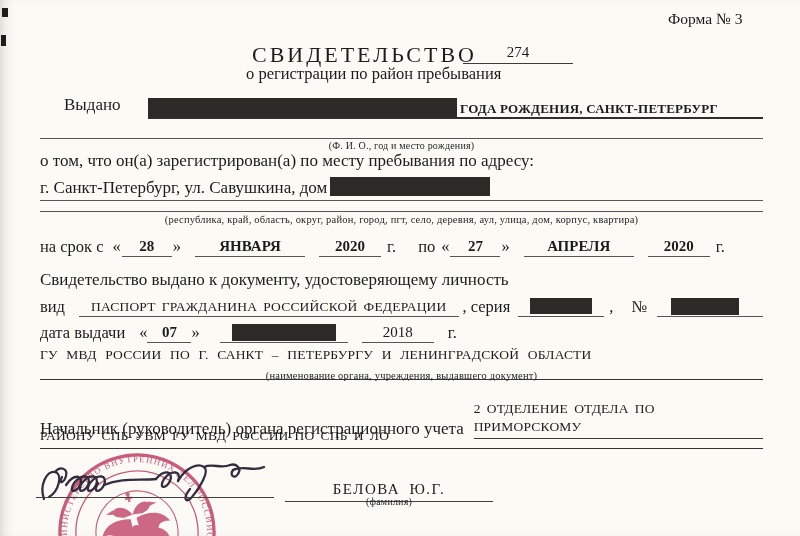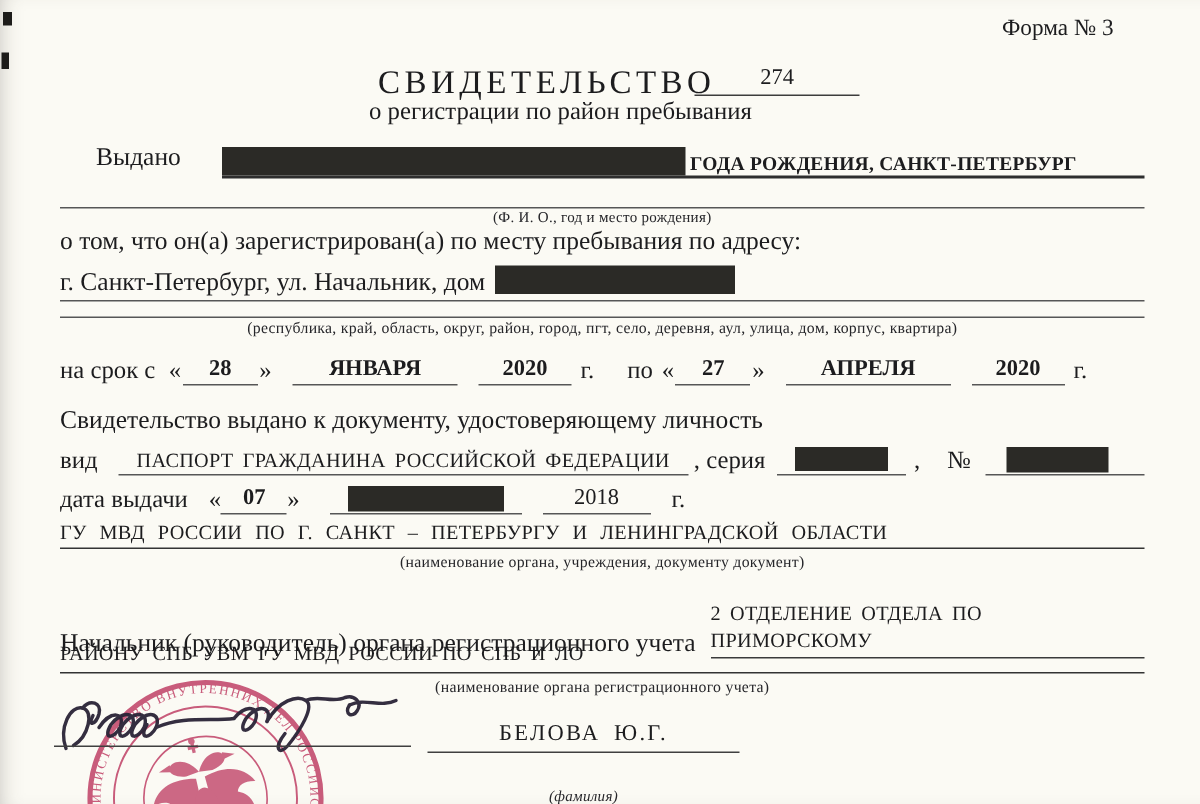--- a/index.html
+++ b/index.html
@@ -33,31 +33,31 @@
   [data-name="address-text"]{top:178px;left:40px;font-size:17px;}
   [data-name="address-redaction"]{top:177px;left:330px;width:160px;height:19px;}
   [data-name="address-underline"]{top:200px;left:40px;width:723px;}
   [data-name="address-blank-line"]{top:211px;left:40px;width:723px;}
   [data-name="address-caption"]{top:214px;left:40px;width:723px;}
   [data-name="period-row"]{top:236px;left:40px;width:723px;display:flex;align-items:flex-end;font-size:16.5px;}
   [data-name="period-row"] .q{margin:0 1px;}
   [data-name="doc-intro"]{top:270px;left:40px;font-size:17px;}
   [data-name="doc-type-row"]{top:296px;left:40px;width:723px;display:flex;align-items:flex-end;font-size:16.5px;}
   [data-name="date-row"]{top:322px;left:40px;display:flex;align-items:flex-end;font-size:16.5px;}
-  [data-name="issuer-line"]{top:347px;left:40px;width:723px;border-bottom:1.8px solid #333;padding-bottom:2px;word-spacing:5px;}
+  [data-name="issuer-line"]{top:347px;left:40px;width:723px;border-bottom:1.8px solid #333;padding-bottom:16px;word-spacing:5px;}
   [data-name="issuer-caption"]{top:370px;left:40px;width:723px;}
   [data-name="head-row"]{top:400px;left:40px;width:723px;display:flex;align-items:flex-end;font-size:17px;}
   [data-name="office-line1-cell"]{flex:1;margin-left:10px;border-bottom:1.6px solid #3a3a3a;padding-bottom:2px;line-height:18px;}
   [data-name="office-line2-cell"]{top:428px;left:40px;width:723px;border-bottom:1.8px solid #333;padding-bottom:4px;}
   [data-name="authority-caption"]{top:453px;left:40px;width:723px;}
   [data-name="signature-line"]{top:497px;left:36px;width:238px;border-top:1.5px solid #3f3f3f;}
   [data-name="signature-caption"]{top:528px;left:36px;width:238px;font-size:10px;margin-top:16px;}
   [data-name="official-name"]{top:481px;left:285px;width:208px;text-align:center;font-size:15px;letter-spacing:1.5px;word-spacing:4px;}
   [data-name="name-line"]{top:501px;left:285px;width:208px;border-top:1.5px solid #3f3f3f;}
-  [data-name="name-caption"]{top:526px;left:285px;width:208px;font-size:10px;font-style:italic;}
+  [data-name="name-caption"]{top:496px;left:285px;width:208px;font-size:10px;}
   [data-name="round-stamp"]{top:450px;left:55px;transform:rotate(-14deg);opacity:.88;}
   [data-name="signature-mark"]{top:461px;left:38px;}
   .speck{background:#1d1c1a;}
   [data-name="scan-speck-1"]{top:8px;left:2px;width:6px;height:9px;}
   [data-name="scan-speck-2"]{top:35px;left:1px;width:5px;height:11px;}
 </style>
 </head>
 <body>
 
 <div id="doc" data-name="certificate-document">
@@ -75,21 +75,21 @@
 
   <div class="abs" data-name="issued-label">Выдано</div>
   <div class="abs redact" data-name="issued-redaction"></div>
   <div class="abs" data-name="issued-value">ГОДА РОЖДЕНИЯ, САНКТ-ПЕТЕРБУРГ</div>
   <div class="abs thick" data-name="issued-underline"></div>
 
   <div class="abs hline" data-name="fio-line"></div>
   <div class="abs cap" data-name="fio-caption">(Ф. И. О., год и место рождения)</div>
 
   <div class="abs" data-name="registration-statement">о том, что он(а) зарегистрирован(а) по месту пребывания по адресу:</div>
-  <div class="abs" data-name="address-text">г. Санкт-Петербург, ул. Начальник, дом</div>
+  <div class="abs" data-name="address-text">г. Санкт-Петербург, ул. Савушкина, дом</div>
   <div class="abs redact" data-name="address-redaction"></div>
   <div class="abs hline" data-name="address-underline"></div>
   <div class="abs hline" data-name="address-blank-line"></div>
   <div class="abs cap" data-name="address-caption">(республика, край, область, округ, район, город, пгт, село, деревня, аул, улица, дом, корпус, квартира)</div>
 
   <div class="abs" data-name="period-row">
     <span data-name="period-prefix" style="margin-right:8px;">на срок с</span>
     <span class="q" data-name="open-quote">«</span>
     <span class="cell bcell" style="width:50px;" data-name="period-from-day">28</span>
     <span class="q" data-name="close-quote" style="margin-right:14px;">»</span>
@@ -121,28 +121,27 @@
     <span data-name="issue-date-label" style="margin-right:14px;">дата выдачи</span>
     <span class="q" data-name="open-quote">«</span>
     <span class="cell bcell" style="width:44px;" data-name="issue-day">07</span>
     <span class="q" data-name="close-quote" style="margin-right:20px;">»</span>
     <span class="cell" style="width:128px;" data-name="issue-month-cell"><span class="redact" style="display:inline-block;width:104px;height:17px;vertical-align:bottom;margin-bottom:1px;" data-name="issue-month-redaction"></span></span>
     <span class="cell" style="width:72px;margin-left:14px;font-size:15px;" data-name="issue-year">2018</span>
     <span data-name="year-suffix" style="margin-left:14px;">г.</span>
   </div>
 
   <div class="abs caps" data-name="issuer-line">ГУ МВД РОССИИ ПО Г. САНКТ – ПЕТЕРБУРГУ И ЛЕНИНГРАДСКОЙ ОБЛАСТИ</div>
-  <div class="abs cap" data-name="issuer-caption">(наименование органа, учреждения, документу документ)</div>
+  <div class="abs cap" data-name="issuer-caption">(наименование органа, учреждения, выдавшего документ)</div>
 
   <div class="abs" data-name="head-row">
     <span data-name="head-label">Начальник (руководитель) органа регистрационного учета</span>
     <span class="caps" data-name="office-line1-cell">2 ОТДЕЛЕНИЕ ОТДЕЛА ПО ПРИМОРСКОМУ</span>
   </div>
   <div class="abs caps" data-name="office-line2-cell">РАЙОНУ СПБ УВМ ГУ МВД РОССИИ ПО СПБ И ЛО</div>
-  <div class="abs cap" data-name="authority-caption">(наименование органа регистрационного учета)</div>
 
   <svg class="abs" data-name="round-stamp" width="164" height="164" viewBox="0 0 164 164">
     <g fill="none" stroke="#c2476b">
       <circle cx="82" cy="82" r="77" stroke-width="3.4" data-name="stamp-outer-ring"></circle>
       <circle cx="82" cy="82" r="61" stroke-width="1.3" data-name="stamp-inner-ring"></circle>
       <circle cx="82" cy="82" r="41" stroke-width="1.1" data-name="stamp-center-ring"></circle>
     </g>
     <defs>
       <path id="ringPath" d="M12,82 A70,70 0 1 1 152,82 A70,70 0 1 1 12,82"></path>
       <path id="numPath" d="M28,102 A56,56 0 0 0 136,102"></path>

